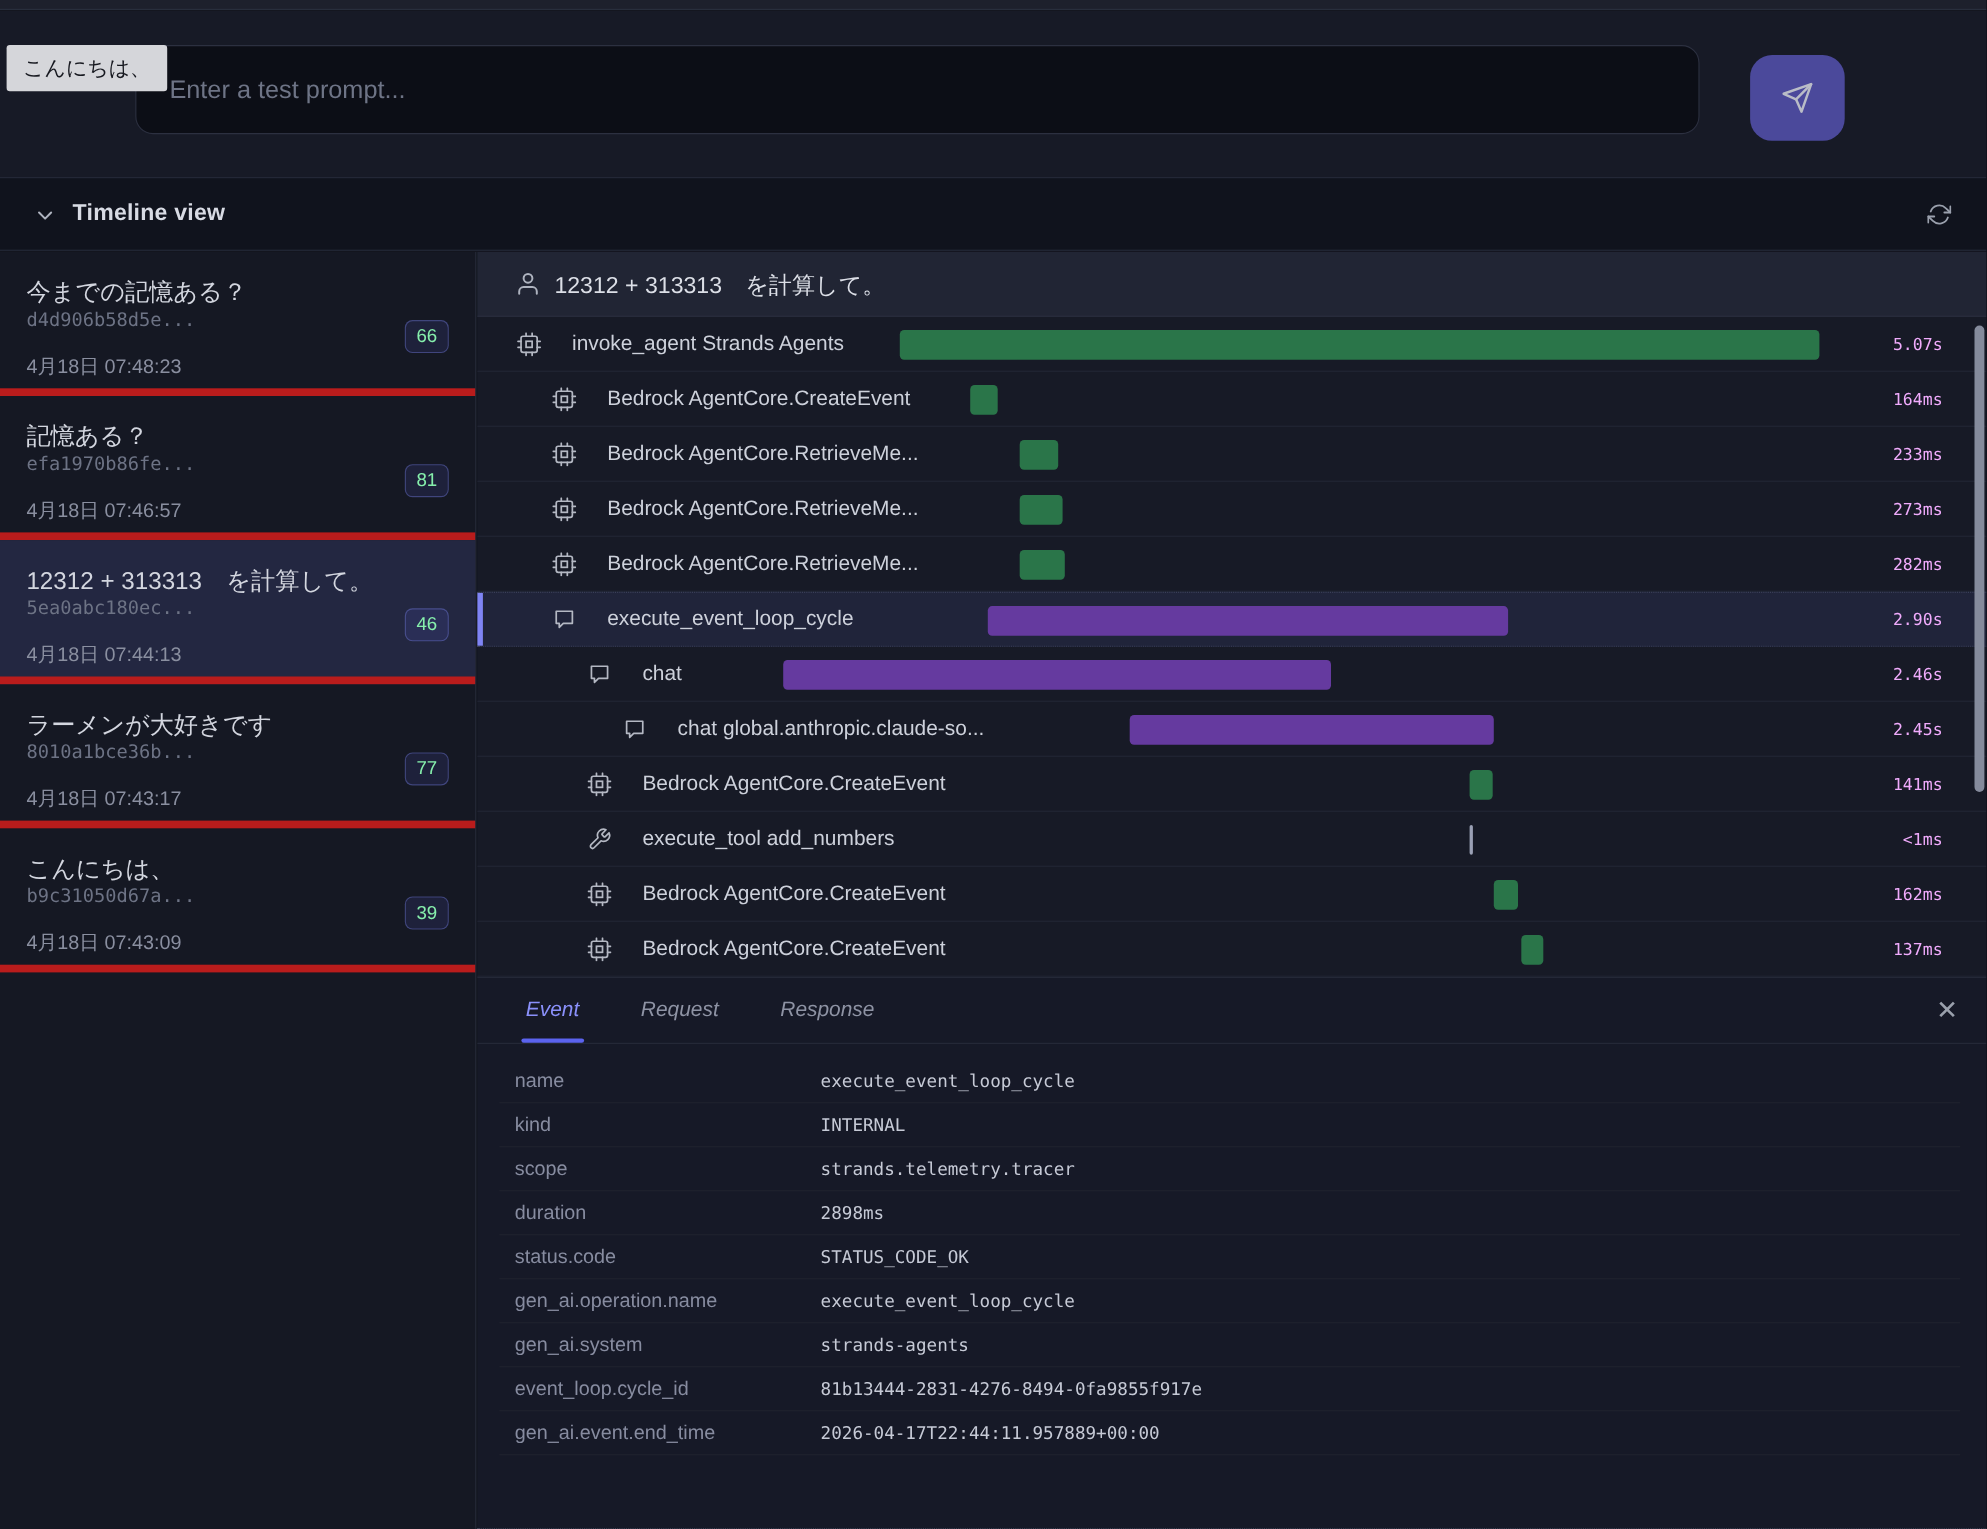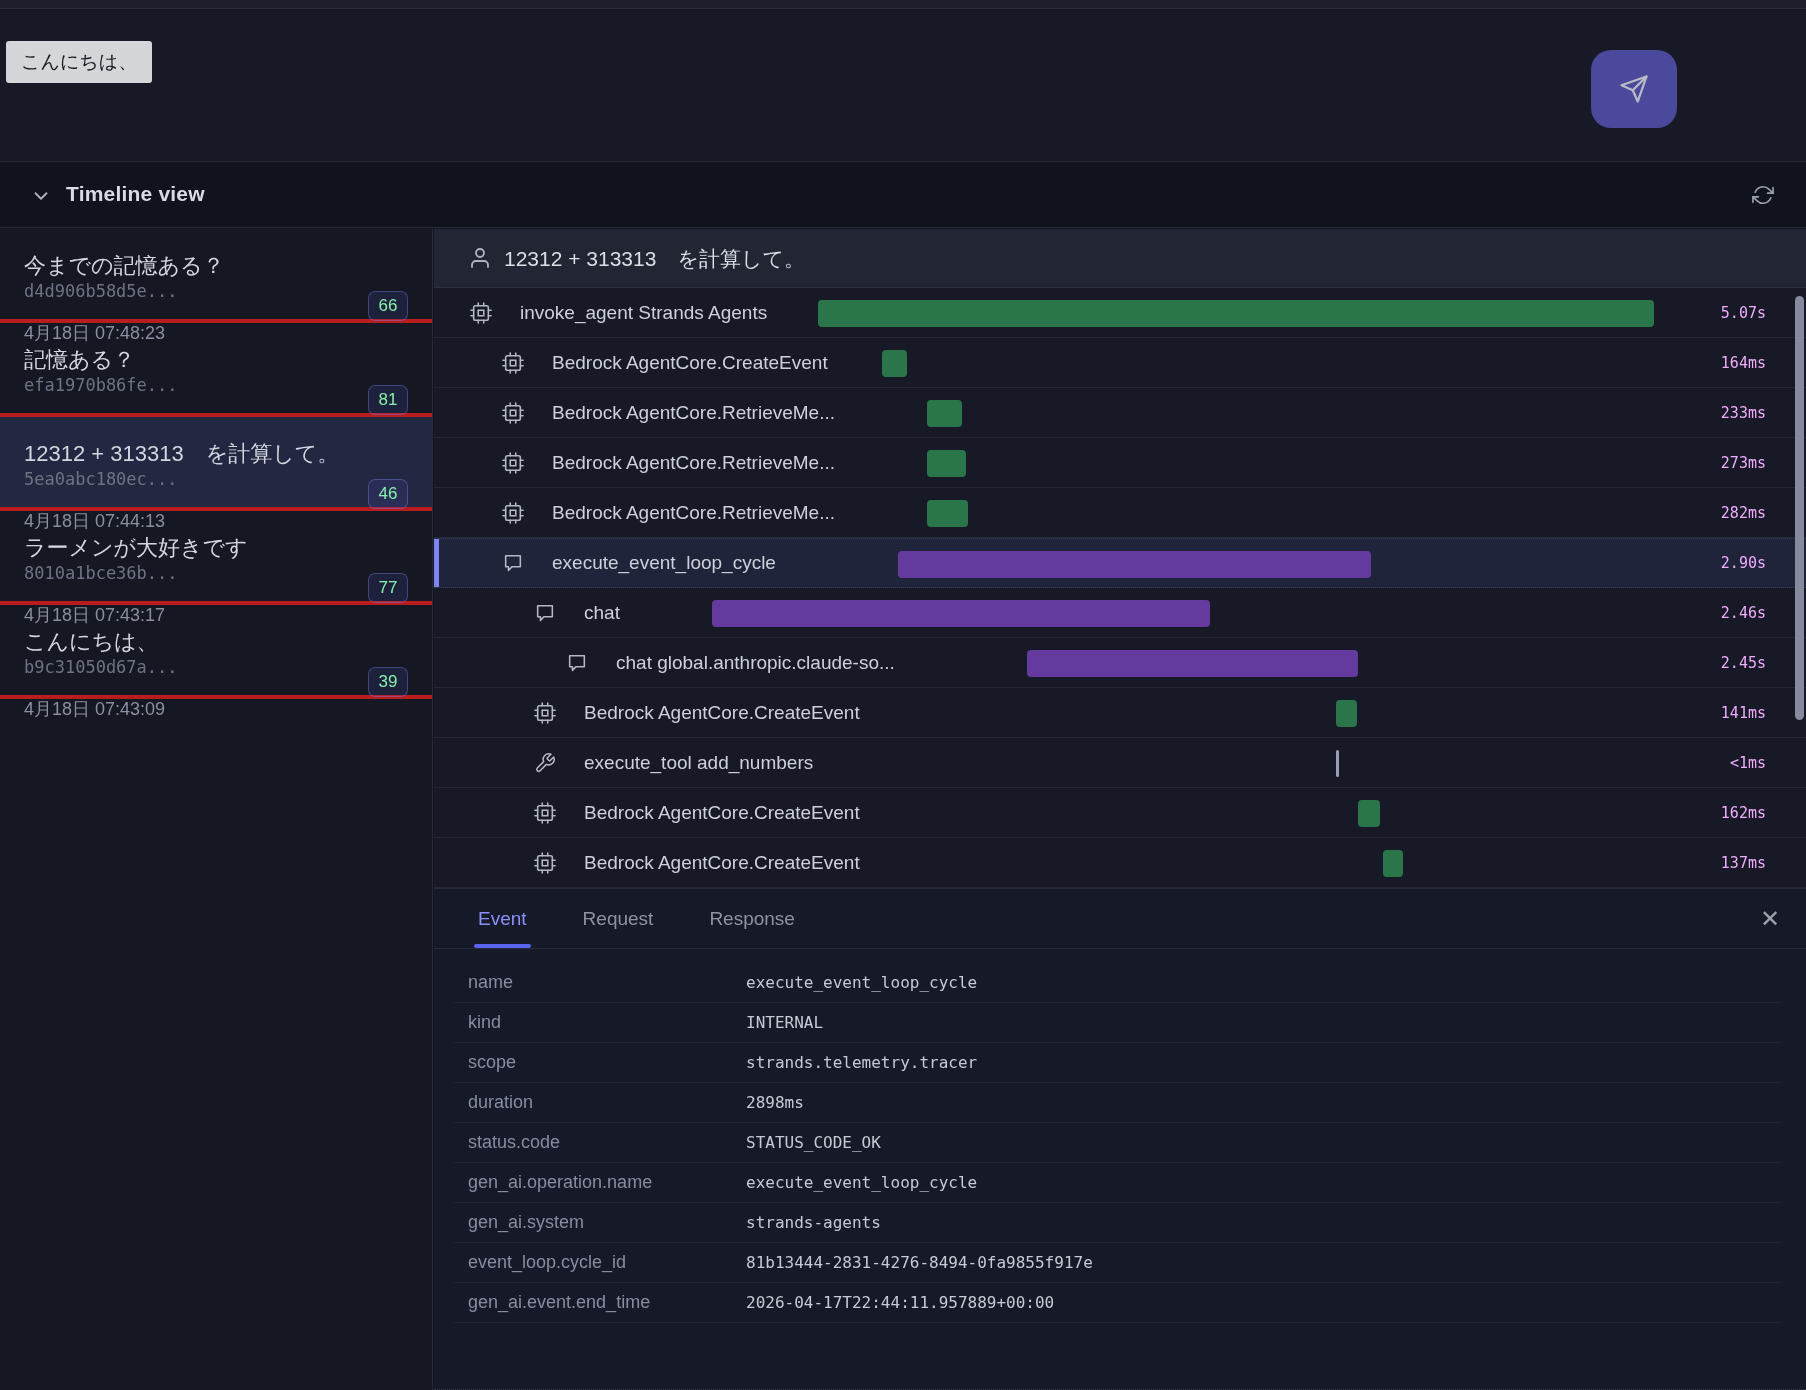--- a/index.html
+++ b/index.html
@@ -24,21 +24,21 @@
   .section-header { position:absolute; top:161px; left:0; right:0; height:67px; background:#10131d;
     border-top:1px solid #262b3a; border-bottom:1px solid #262b3a; }
   .chev { position:absolute; left:30px; top:23px; cursor:pointer; }
   .chev svg { stroke:#aeb3bf; }
   .section-title { position:absolute; left:66px; top:20px; font-size:21px; font-weight:bold; color:#d8dbe4; letter-spacing:.2px; }
   .refresh { position:absolute; right:32px; top:22px; cursor:pointer; }
   .refresh svg { stroke:#9aa0ad; }
 
   
   .sidebar { position:absolute; top:229px; left:0; width:433px; bottom:0; background:#151823; border-right:1px solid #262b3a; }
-  .sb-item { position:relative; height:94px; border-bottom:4px solid #b91c1c; padding:22px 24px 0 24px; cursor:pointer; }
+  .sb-item { position:relative; height:131px; border-bottom:7px solid #b91c1c; padding:22px 24px 0 24px; cursor:pointer; }
   .sb-item.selected { background:#232741; }
   .sb-title { font-size:22px; color:#d3d6df; white-space:nowrap; overflow:hidden; }
   .sb-hash { font-family:"DejaVu Sans Mono", monospace; font-size:17px; color:#6d7385; }
   .sb-date { margin-top:20px; font-size:18px; color:#8a8fa0; }
   .sb-badge { position:absolute; right:24px; top:62px; min-width:40px; text-align:center;
     background:rgba(99,102,241,0.12); border:1px solid rgba(129,140,248,0.35); border-radius:7px;
     color:#86efac; font-size:17px; padding:4px 8px; }
 
   
   .timeline { position:absolute; top:229px; left:434px; right:0; height:659px; background:#171a26; }
@@ -57,36 +57,37 @@
   .bar { position:absolute; top:12px; height:27px; border-radius:4px; background:#2a7549; }
   .rdur { position:absolute; right:40px; font-family:"DejaVu Sans Mono", monospace; font-size:15px; color:#f0abfc; }
   .row.sel { background:#20243a; border-top:1px dotted #3a3f58; border-bottom:1px dotted #3a3f58; }
   .row.sel::before { content:""; position:absolute; left:0; top:0; bottom:0; width:5px; background:#7f84f4; }
   .v-scroll { position:absolute; right:2px; top:67px; width:9px; height:424px; border-radius:5px; background:#858b9c; }
 
   
   .details { position:absolute; top:888px; left:434px; right:0; bottom:0; background:#161927;
     border-top:1px solid #262b3a; border-bottom:1px dotted #3a3f52; }
   .tabbar { position:relative; height:60px; border-bottom:1px solid #262b3a; display:flex; align-items:stretch; padding-left:44px; gap:56px; }
-  .tab { display:flex; align-items:center; font-size:19px; color:#8e93a4; cursor:pointer; position:relative; }
+  .tab { display:flex; align-items:center; font-size:19px; color:#8e93a4; cursor:pointer; position:relative;font-style:italic; }
   .tab.active { color:#8a90fa; }
   .tab.active::after { content:""; position:absolute; left:-4px; right:-4px; bottom:0; height:4px; border-radius:2px; background:#5b63ee; }
   .close-x { position:absolute; right:26px; top:16px; font-size:24px; color:#9aa0ac; cursor:pointer; line-height:28px; }
   .kv-table { margin:14px 24px 0 20px; }
   .kv-row { display:flex; height:40px; align-items:center; border-bottom:1px solid #20242f; }
   .kv-key { width:292px; padding-left:14px; font-size:18px; color:#878ca0; flex:0 0 auto; }
   .kv-val { font-family:"DejaVu Sans Mono", monospace; font-size:16px; color:#c6cad6; white-space:nowrap; }
 </style>
 </head>
 <body>
 
 <div class="app">
 
   <div class="topstrip"></div>
   <div class="topbar">
+    <input class="prompt-input" placeholder="Enter a test prompt..." style="">
     <button class="send-btn">
       <span style="display:inline-flex;">
         <svg width="30" height="30" viewBox="0 0 24 24" fill="none" stroke-width="1.8" stroke-linecap="round" stroke-linejoin="round">
           <path d="M22 2L11 13"></path>
             <path d="M22 2l-7 20-4-9-9-4 20-7z"></path>
         </svg>
       </span>
     </button>
     <div class="tooltip">こんにちは、</div>
   </div>

